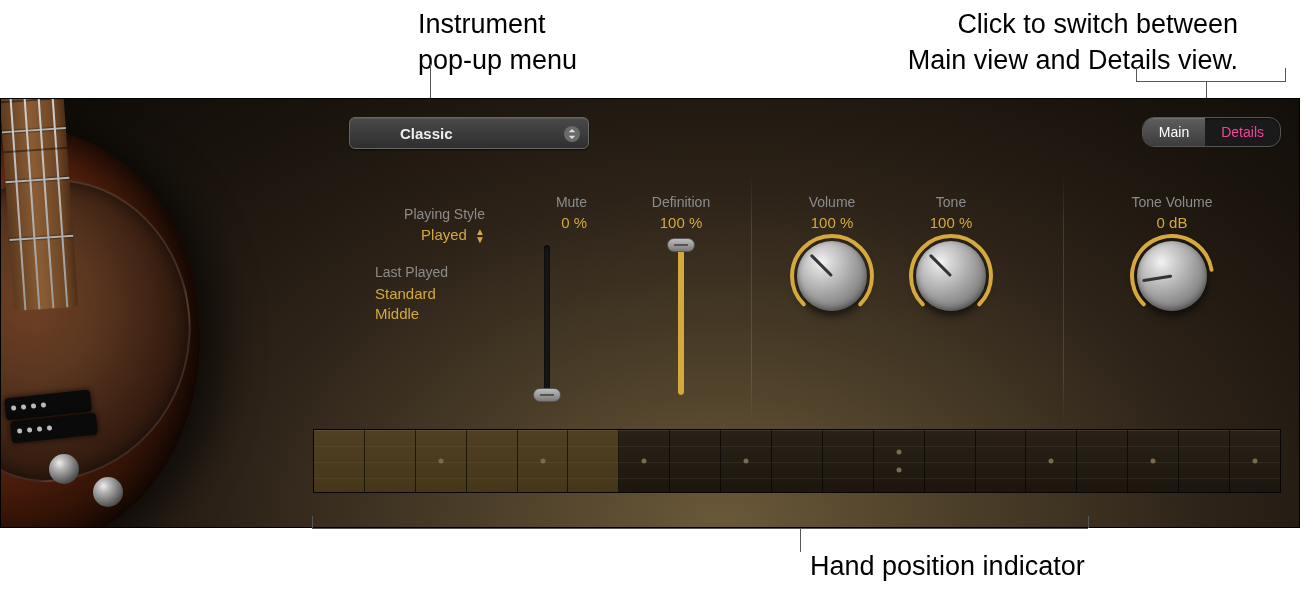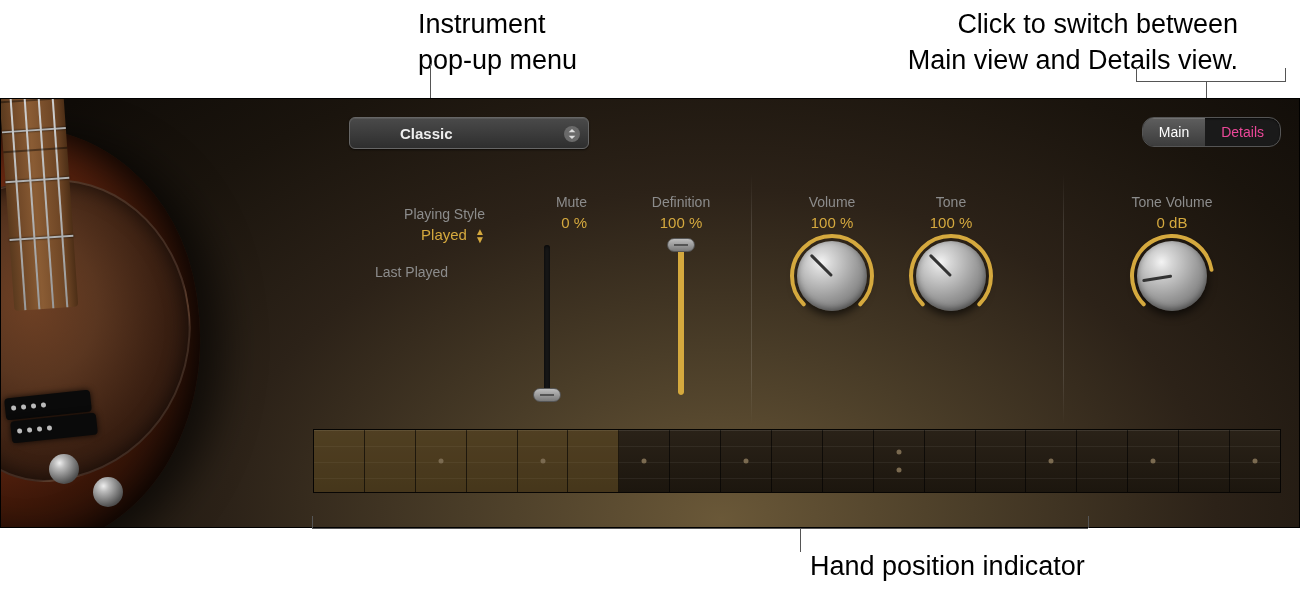--- a/index.html
+++ b/index.html
@@ -320,20 +320,22 @@
     <div class="col col-ps">
       <div class="label">Playing Style</div>
       <div class="value">
         <span>Played</span>
         <span class="chevrons">▲<br>▼</span>
       </div>
     </div>
 
     <div class="col col-lp">
       <div class="label">Last Played</div>
+      <div class="value" style="white-space:pre-line; line-height:1.3;">Standard
+Middle</div>
     </div>
 
     <div class="col col-mute">
       <div class="label">Mute</div>
       <div class="value">0 %</div>
       <div class="slider-track">
         <div class="slider-fill" id="mute-fill" style="height: 0px;"></div>
         <div class="slider-thumb" id="mute-thumb" style="bottom: -7px;"></div>
       </div>
     </div>

